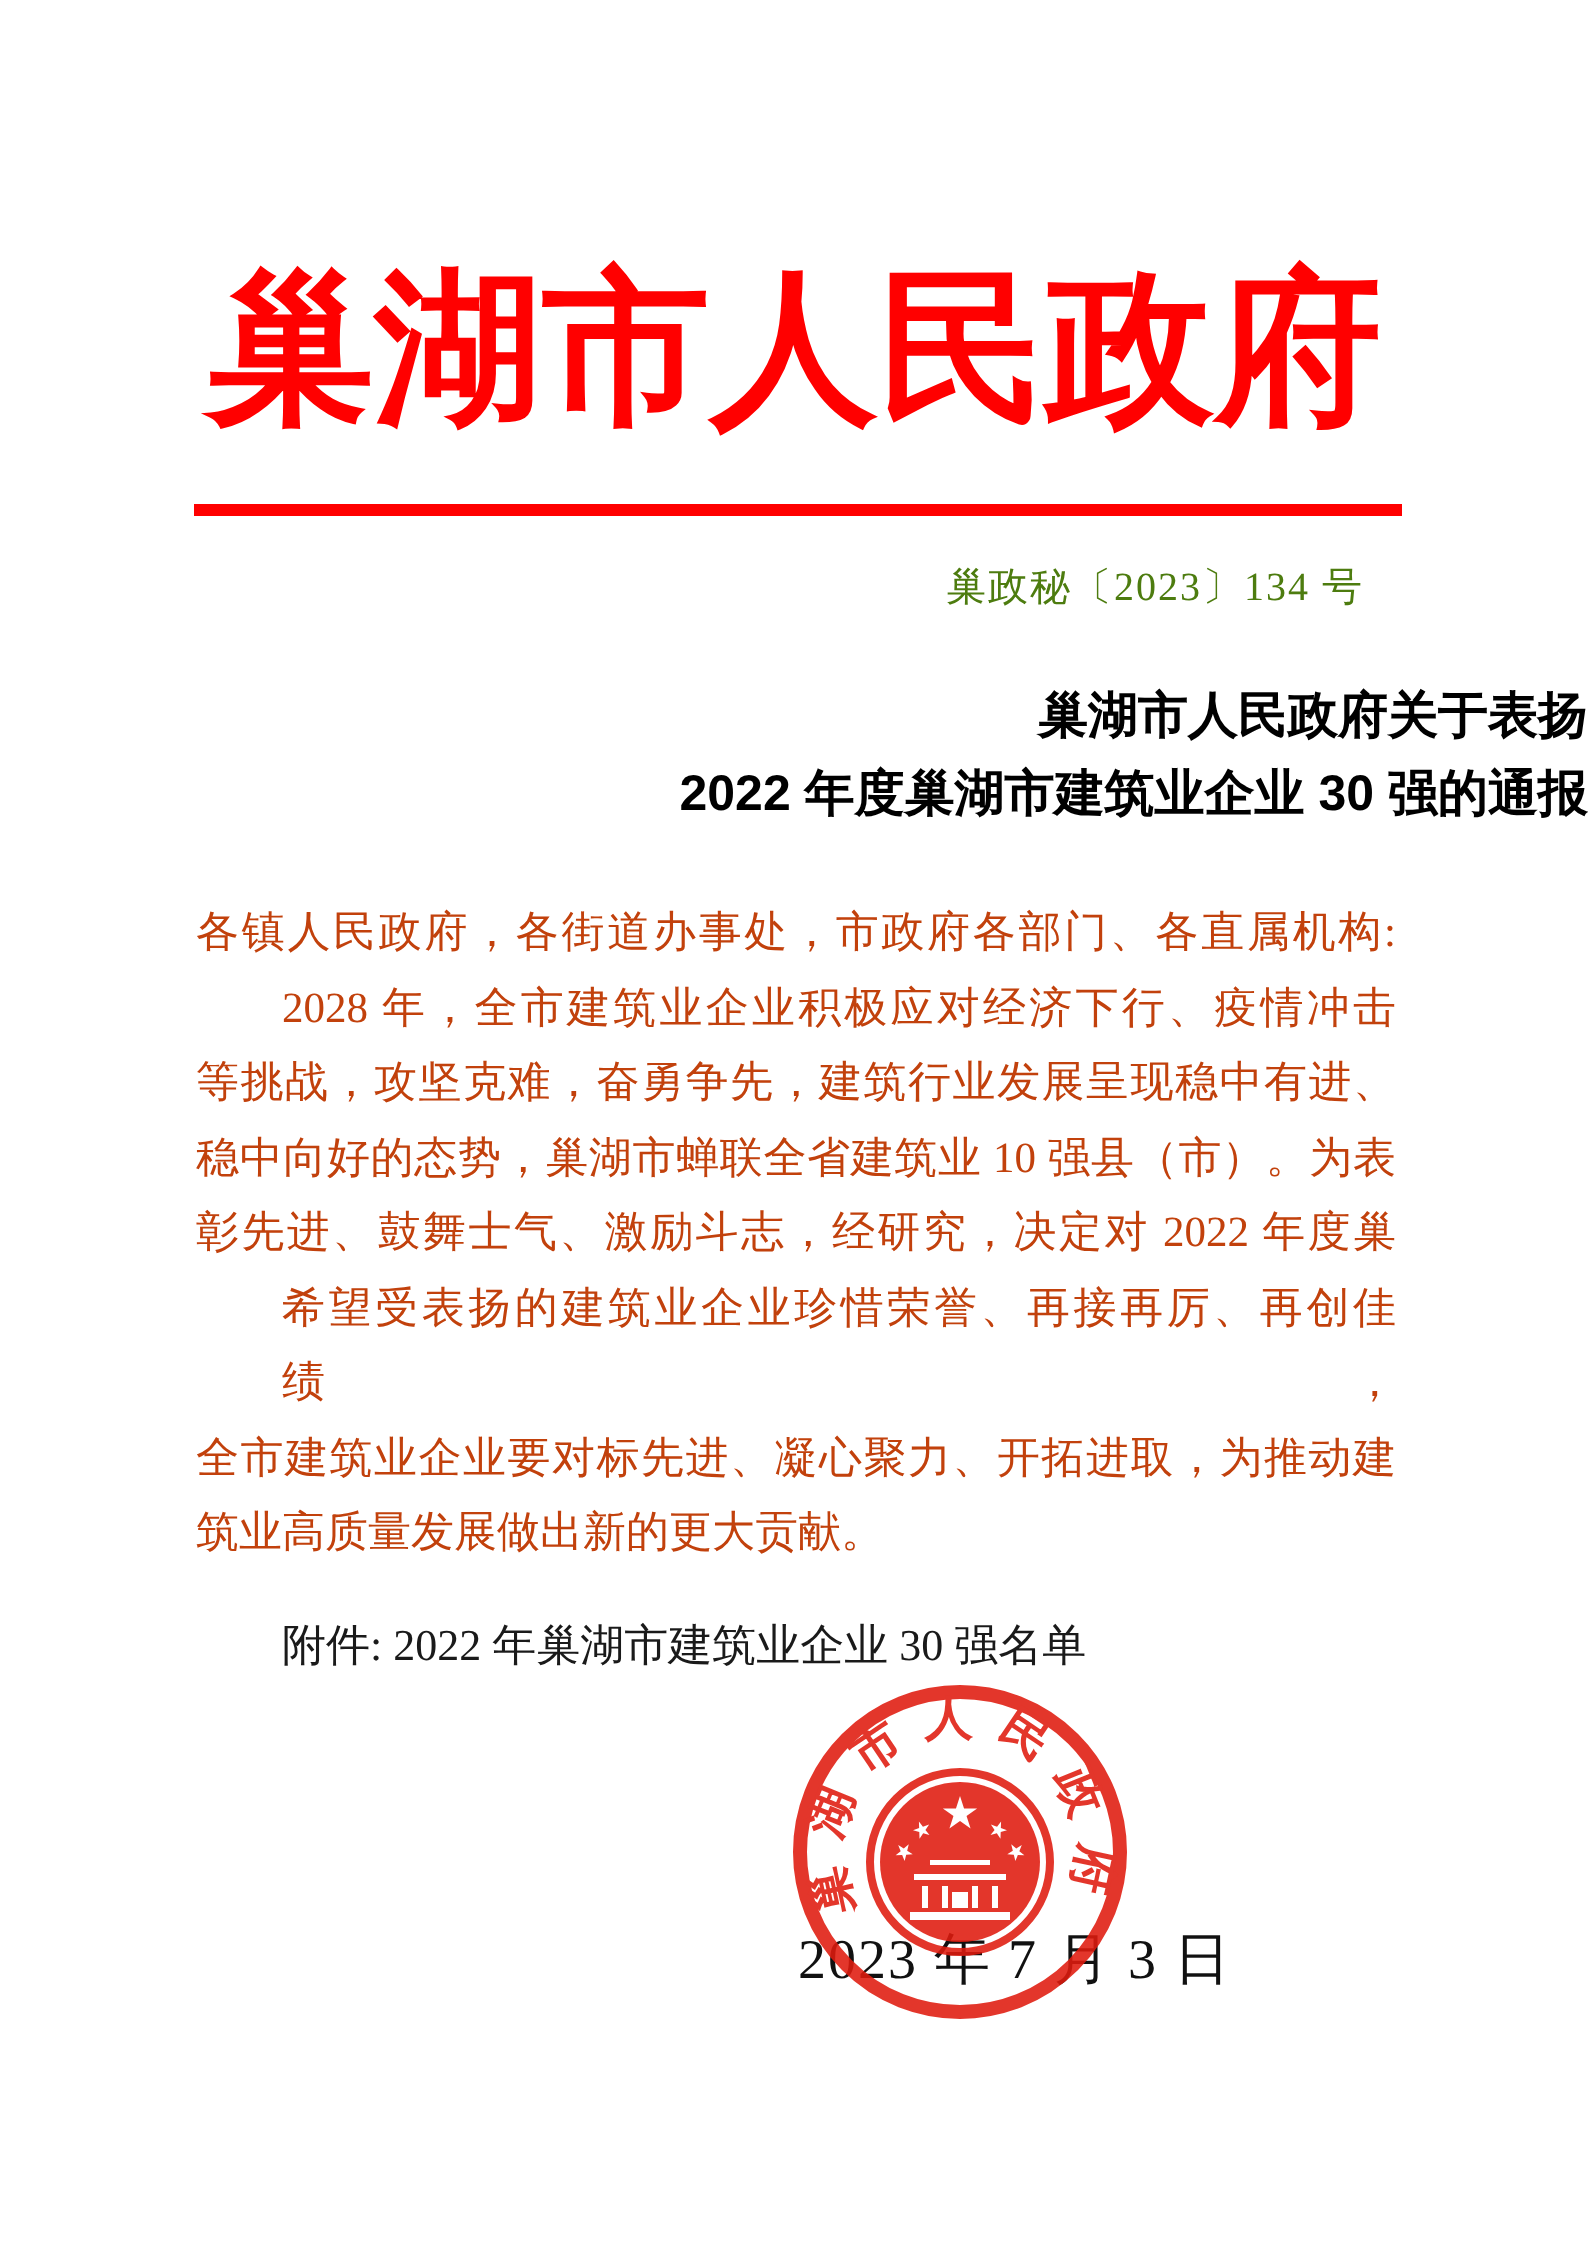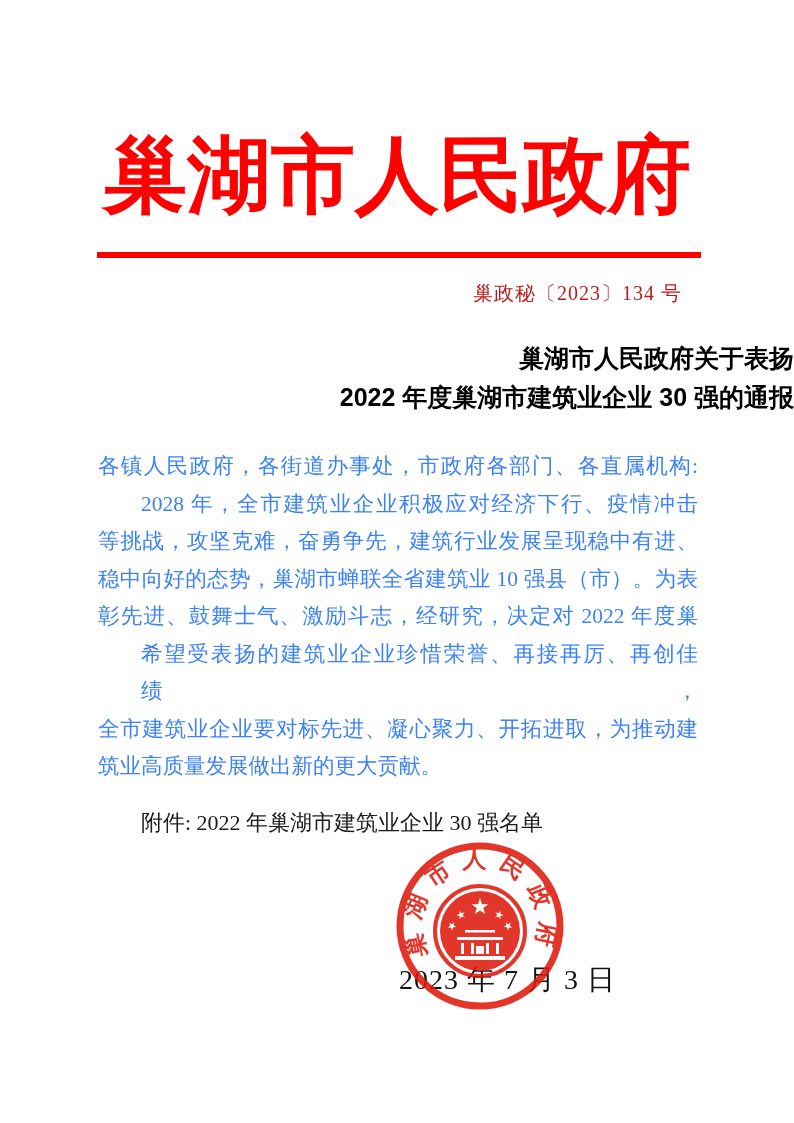--- a/index.html
+++ b/index.html
@@ -28,40 +28,40 @@
   .red-rule {
     position: absolute;
     left: 97px; top: 252px;
     width: 604px; height: 6px;
     background: var(--header-red, #ff0000);
   }
   .doc-number {
     position: absolute;
     top: 280px; right: 112px;
     font-size: 20px;
-    color: #b91c1c;
+    color: #4d7c0f;
     letter-spacing: 1px;
   }
   .doc-title {
     position: absolute;
     top: 339px; left: 0; width: 100%;
     text-align: right;
     font-family: "Liberation Sans", sans-serif;
     font-weight: bold;
     font-size: 25px;
     line-height: 39px;
     color: #000;
   }
   .doc-body {
     position: absolute;
     left: 98px; top: 448px;
     width: 600px;
     font-size: 21.5px;
     line-height: 37.5px;
-    color: #3b82f6;
+    color: #c2410c;
   }
   .bline { text-align: justify; }
   .bline.fill { text-align-last: justify; }
   .bline.indent { padding-left: 43px; }
   .attachment {
     position: absolute;
     left: 141px; top: 808px;
     width: 557px;
     font-size: 22px;
     line-height: 30px;

